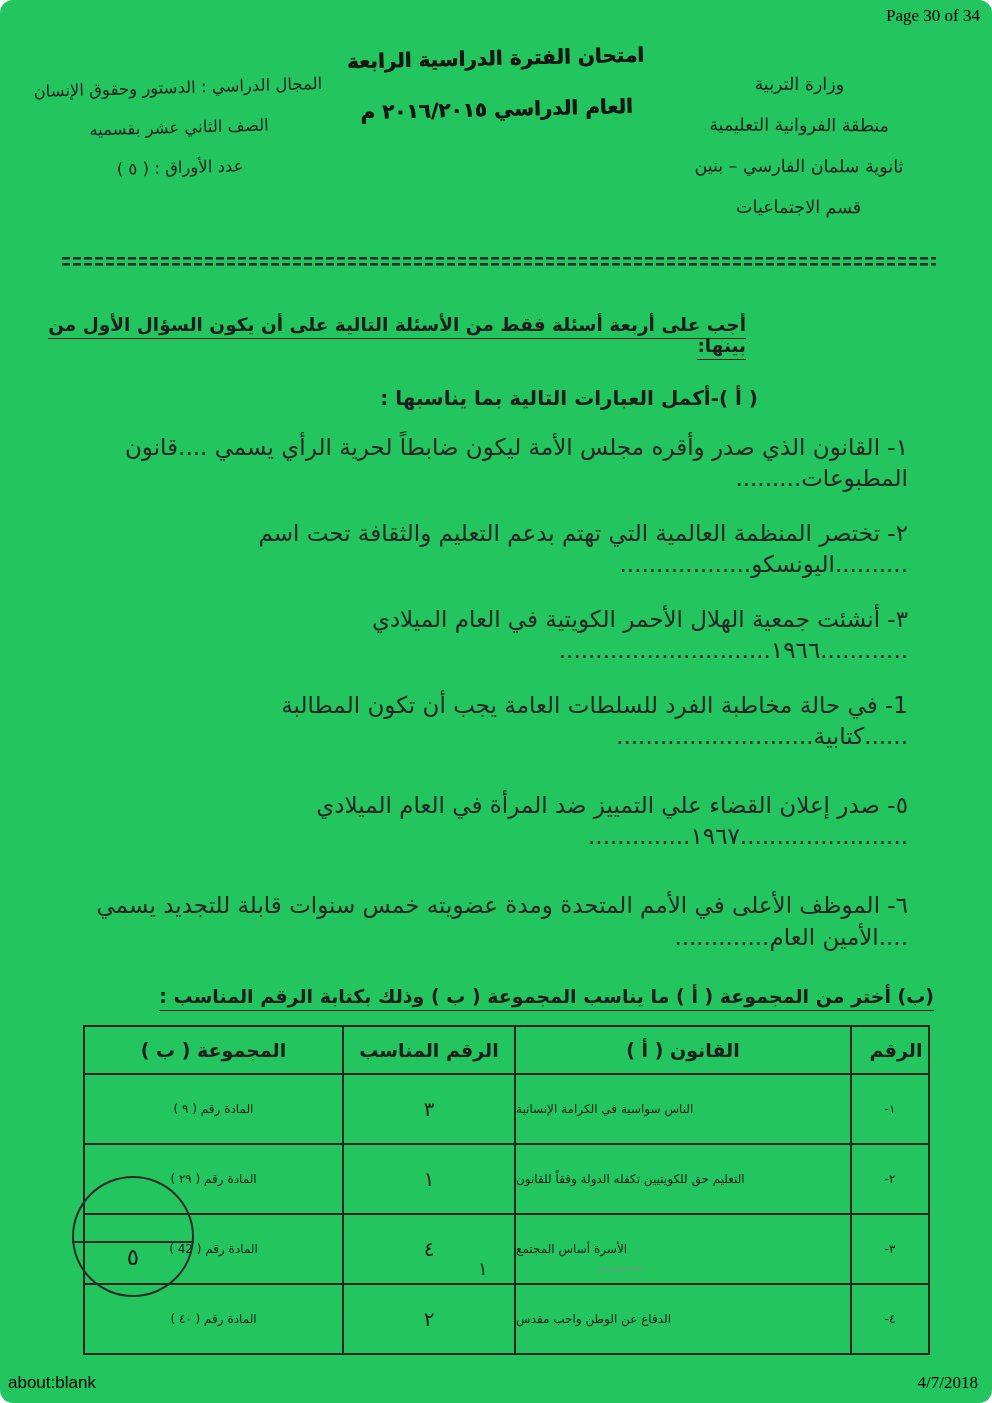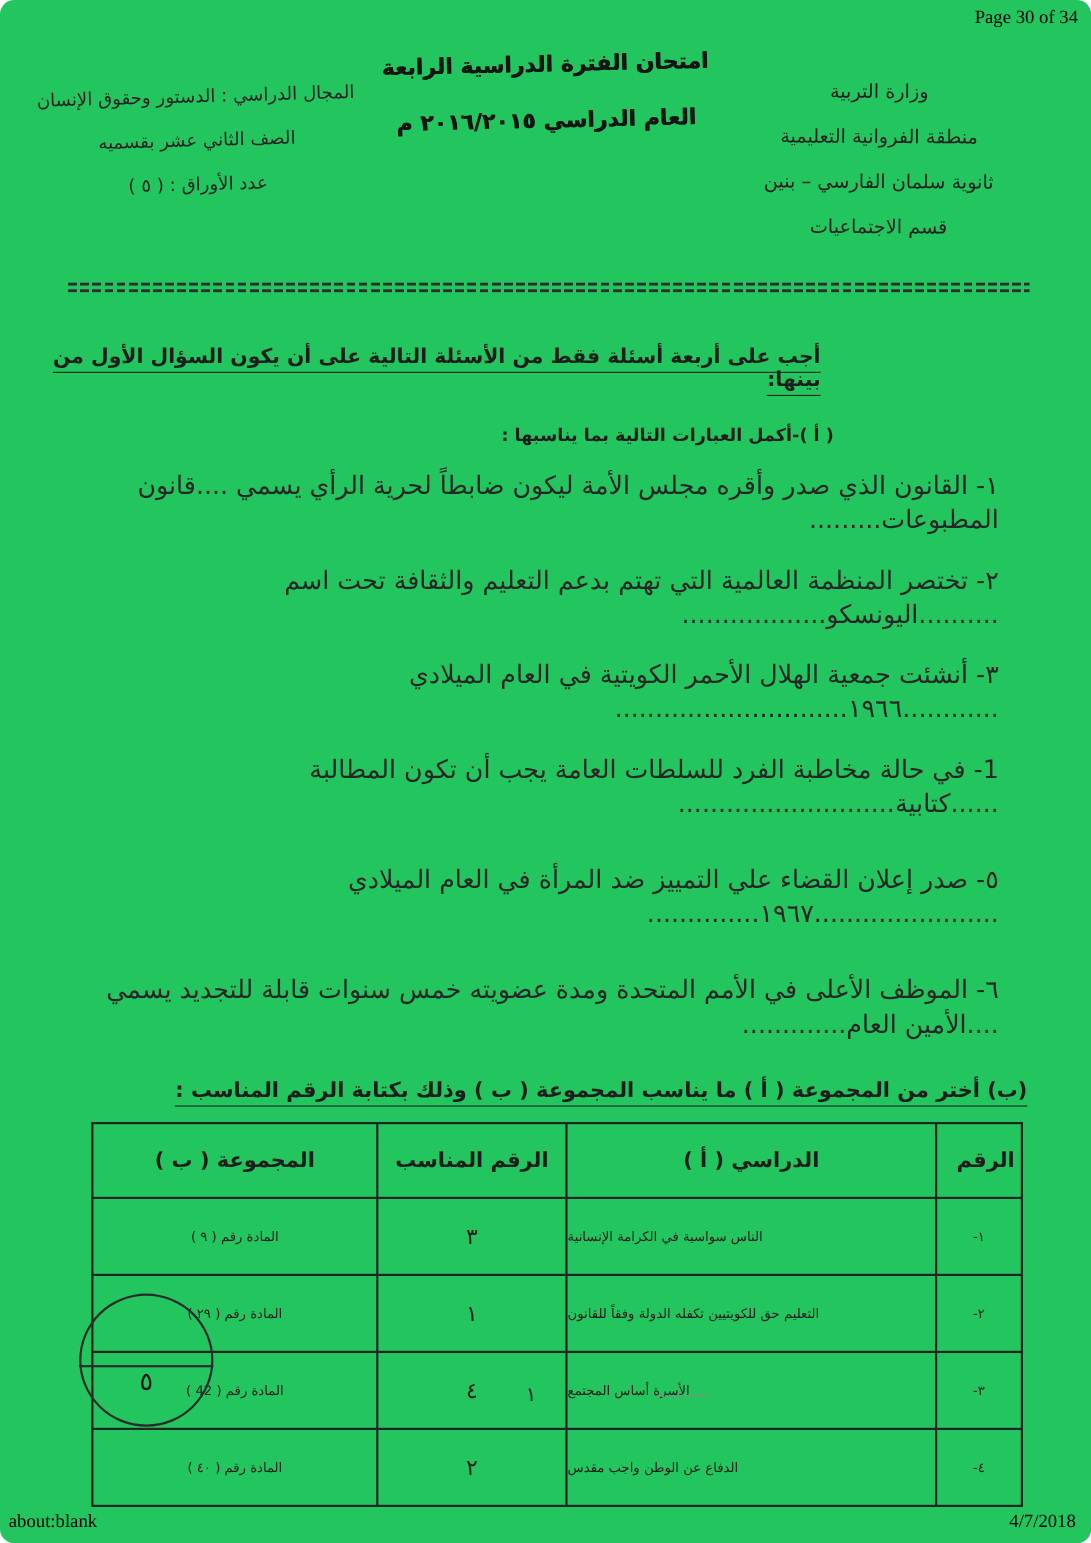--- a/index.html
+++ b/index.html
@@ -4,21 +4,21 @@
 <style>
   * { margin:0; padding:0; box-sizing:border-box; }
   html, body { width:992px; height:1403px; }
   body { background:#ffffff; }
   .sheet {
     position:relative; width:992px; height:1403px; background:#22c55e;
     font-family:"DejaVu Sans","Liberation Sans",sans-serif; color:#1d1d1d; overflow:hidden;border-radius:13px;
   }
   
   .print-page-info { position:absolute; top:6px; right:12px; font-family:"Liberation Serif",serif; font-size:17px; color:#000; }
-  .print-url  { position:absolute; bottom:10px; left:8px;  font-family:Liberation Serif, serif; font-size:17px; color:#000; }
+  .print-url  { position:absolute; bottom:10px; left:8px;  font-family:Liberation Sans, sans-serif; font-size:17px; color:#000; }
   .print-date { position:absolute; bottom:10px; right:14px; font-family:"Liberation Serif",serif; font-size:17px; color:#000; }
 
   
   .school-block {
     position:absolute; top:64px; right:50px; width:286px; direction:rtl;
     text-align:center; font-size:17.5px; line-height:41px; color:#222; transform:rotate(0.3deg);
   }
   .exam-block {
     position:absolute; top:46px; left:340px; width:312px; direction:rtl; text-align:center;
     font-weight:bold; color:#151515; transform:rotate(-1.3deg); letter-spacing:0.3px;
@@ -40,33 +40,33 @@
     background-position:0 0, 0 6px;
     background-repeat:no-repeat, no-repeat;
   }
 
   
   .main { position:absolute; top:298px; right:58px; left:48px; direction:rtl; text-align:right;margin-top:16px; }
   .instruction { margin-left:0; margin-right:188px; font-size:18.5px; font-weight:bold; }
   .underline-seg { border-bottom:1.8px solid #222; padding-bottom:3px; }
   .q1 { margin-top:30px; margin-right:54px; font-size:18.5px; font-weight:bold; white-space:nowrap; }
   .q1 .gap { display:inline-block; width:92px; height:1em; border-bottom:1.8px solid #222; vertical-align:bottom; }
-  .part-a { margin-top:30px; margin-right:176px; font-size:16px; font-weight:bold; }
+  .part-a { margin-top:30px; margin-right:176px; font-size:20px; font-weight:bold; }
   .items { margin-top:22px; margin-right:26px; }
   .item { font-size:23px; line-height:1.35; margin-bottom:24px; color:#262626; }
   .item:nth-child(5), .item:nth-child(6) { margin-top:38px; }
   .part-b { margin-top:32px; margin-right:0; font-size:19px; font-weight:bold; }
 
   
   .match-table {
     margin-top:18px; margin-right:4px; width:845px;
     border-collapse:collapse; table-layout:fixed; direction:rtl;
   }
   .match-table th, .match-table td { border:2px solid #242424; vertical-align:middle; }
-  .match-table th { height:68px; font-size:19px; font-weight:bold; text-align:center; }
+  .match-table th { height:48px; font-size:19px; font-weight:bold; text-align:center; }
   .match-table td { height:70px; font-size:12px; text-align:center; }
   .col-num { width:78px;padding-left:12px; }
   .col-a { width:336px; }
   .col-match { width:172px; }
   .col-b { width:259px; }
   td.cell-a { text-align:left; padding-right:8px; }
   td.cell-match { font-size:20px; }
 
   
   .score-circle { position:absolute; left:72px; top:1176px; width:122px; height:121px; border:2.5px solid #2b2b2b; border-radius:50%; }
@@ -122,21 +122,21 @@
     </div>
 
     <p class="part-b">
       <span class="underline-seg">(ب) أختر من المجموعة ( أ ) ما يناسب المجموعة ( ب ) وذلك بكتابة الرقم المناسب :</span>
     </p>
 
     <table class="match-table">
       <thead>
         <tr>
           <th class="col-num">الرقم</th>
-          <th class="col-a">الدراسي ( أ )</th>
+          <th class="col-a">القانون ( أ )</th>
           <th class="col-match">الرقم المناسب</th>
           <th class="col-b">المجموعة ( ب )</th>
         </tr>
       </thead>
       <tbody>
         <tr>
           <td class="cell-num">١-</td>
           <td class="cell-a">الناس سواسية في الكرامة الإنسانية</td>
           <td class="cell-match">٣</td>
           <td class="cell-b">المادة رقم ( ٩ )</td>

